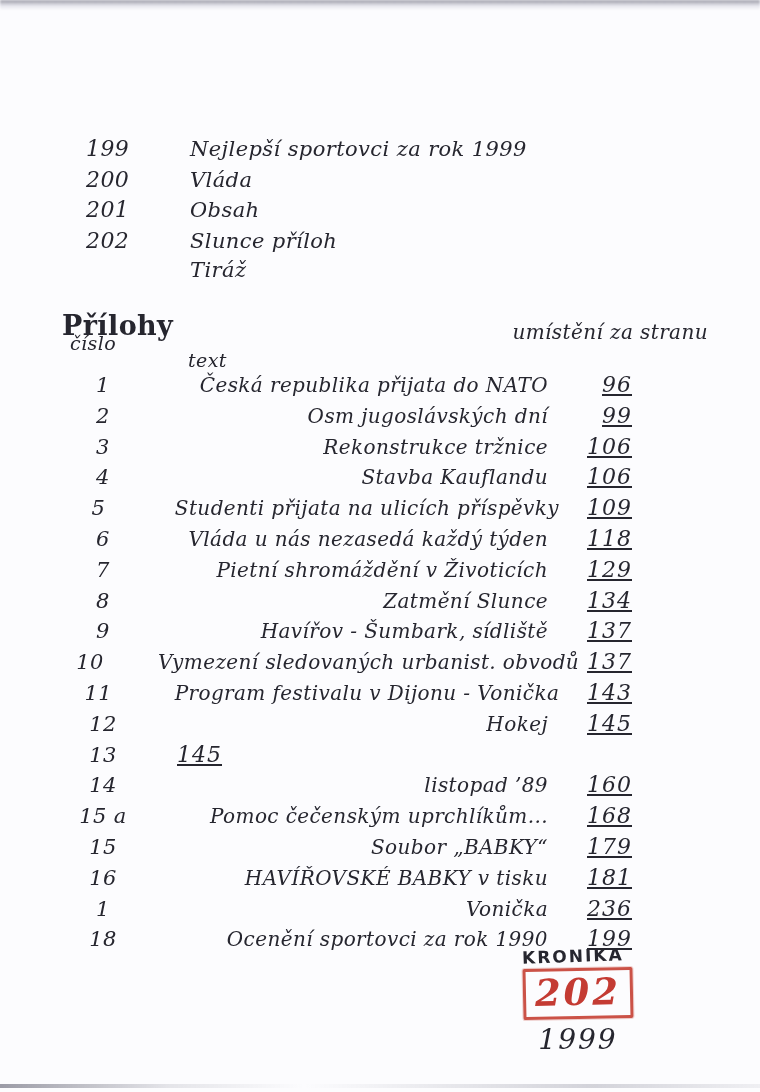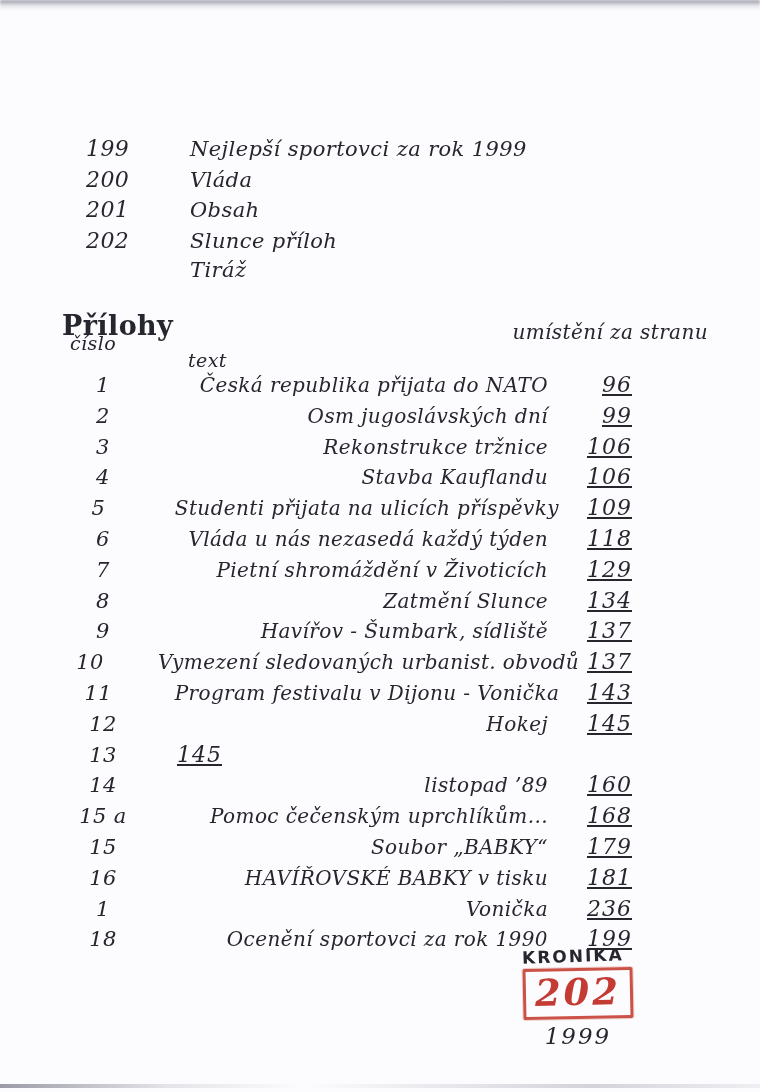--- a/index.html
+++ b/index.html
@@ -67,21 +67,21 @@
     border: 3px solid #cb5247;
     border-radius: 2px;
     padding: 3px 4px 5px;
     transform: rotate(-1.2deg);
     box-shadow: 0 0 0 1px rgba(203,82,71,.25);
   }
   .stamp-number {
     color: #c43b33; font-size: 37px; font-weight: bold; font-style: italic;
     letter-spacing: 3px; line-height: 1;
   }
-  .stamp-year { margin-top: 4px; font-size: 23px; font-style: italic; letter-spacing: 2px; }
+  .stamp-year { margin-top: 4px; font-size: 28px; font-style: italic; letter-spacing: 2px; }
 </style>
 </head>
 <body>
 
 <div class="scan-edge-top"></div>
 <div class="scan-edge-bottom"></div>
 
 <div class="toc">
   <div class="toc-row hand">
       <span class="num">199</span>

